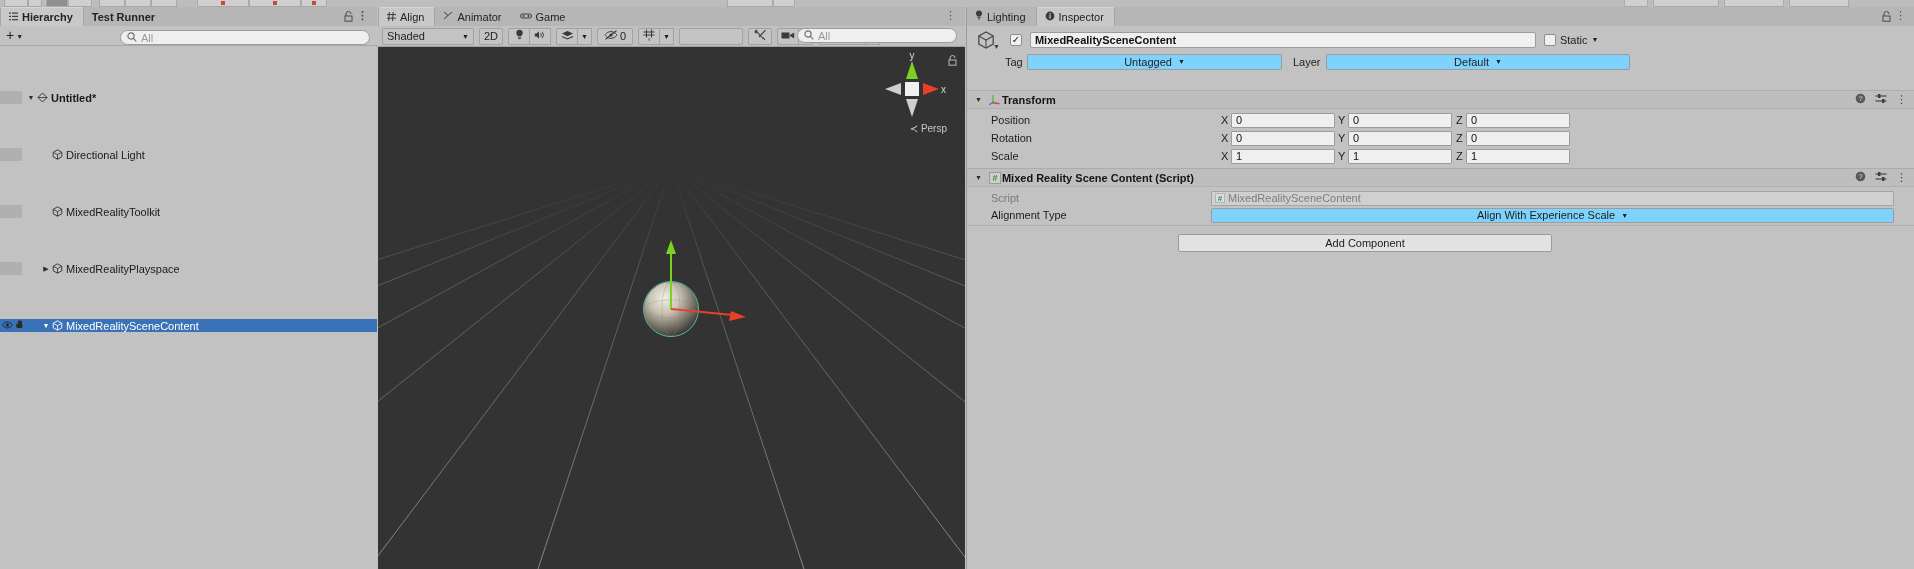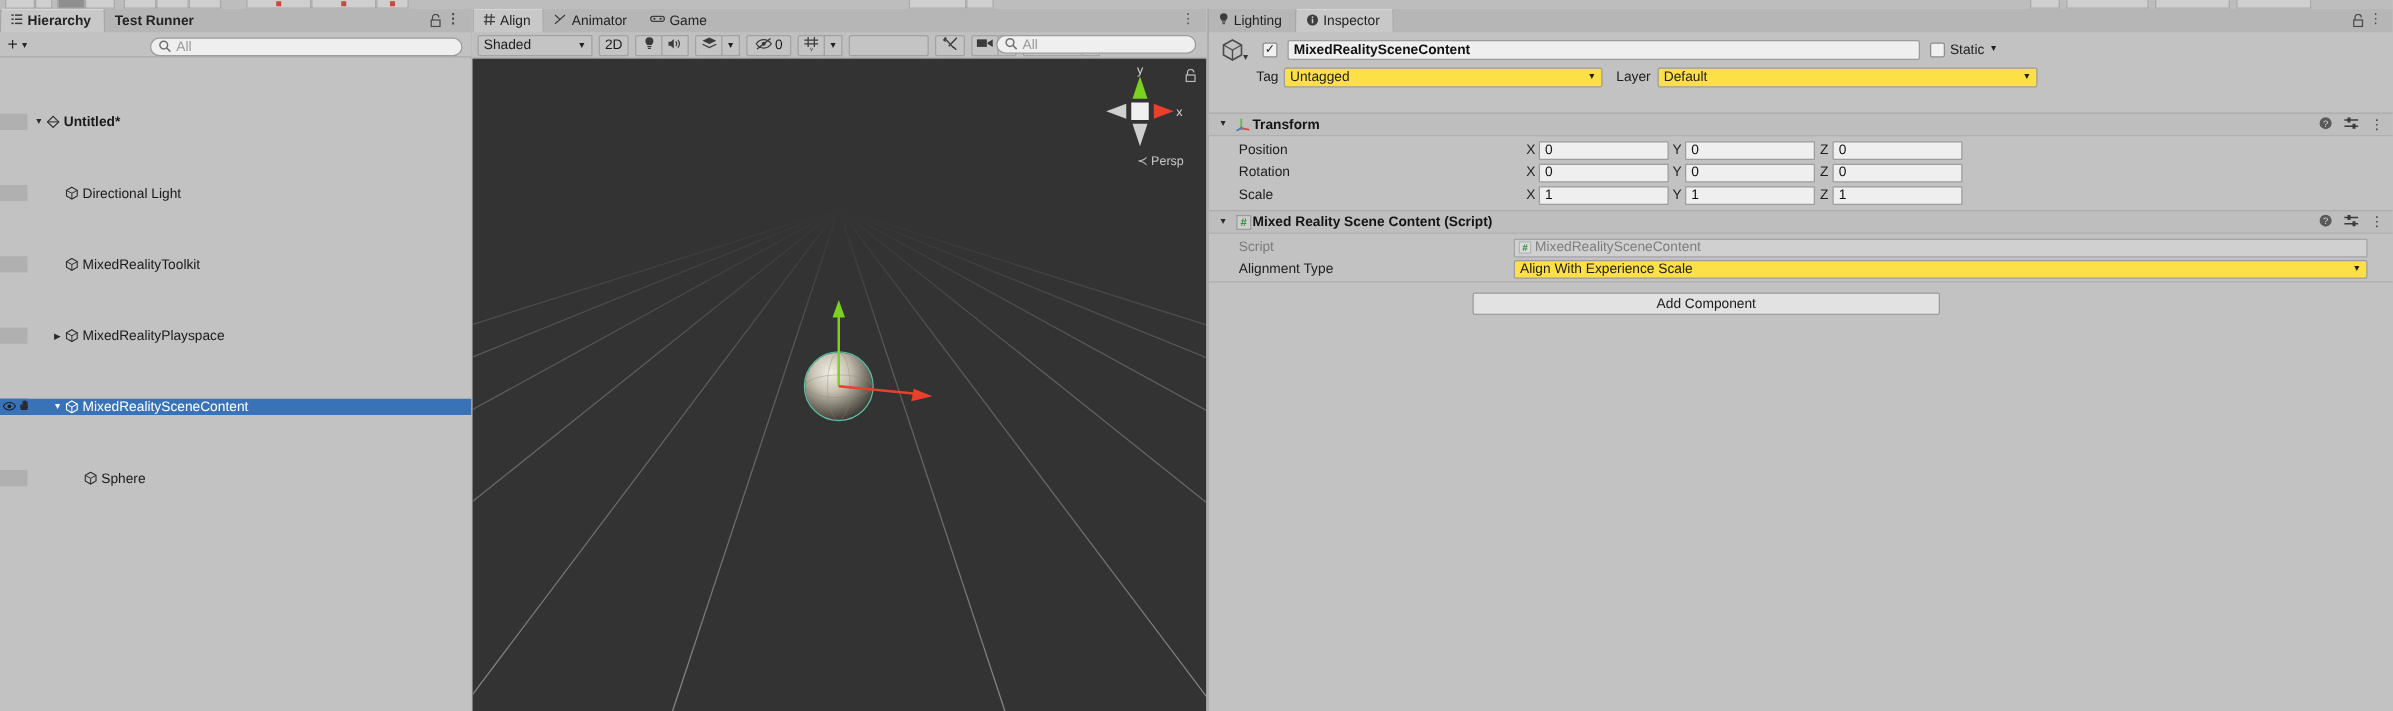--- a/index.html
+++ b/index.html
@@ -96,23 +96,23 @@
   .insp-head{ position:absolute; left:0; top:0; width:948px; height:27px; display:flex; align-items:center;}
   .go-icon{ margin-left:8px; width:22px; height:22px; display:flex; align-items:center; justify-content:center;}
   .cb{ width:12px; height:12px; background:#f0f0f0; border:1px solid #8d8d8d; border-radius:2px;
        display:inline-flex; align-items:center; justify-content:center; font-size:10px; color:#1a1a1a;
        line-height:1;}
   .namefield{ height:16px; background:#efefef; border:1px solid #9c9c9c; border-radius:2px;
               display:flex; align-items:center; padding:0 4px; font-weight:bold; font-size:11px; color:#111;}
   .static-wrap{ display:flex; align-items:center; gap:4px; font-size:11px; color:#1d1d1d;}
 
   .row2{ position:absolute; height:17px; display:flex; align-items:center; font-size:11px; color:#1d1d1d;}
-  .dropdown{ height:16px; background:#fde047; border:1px solid #9c9c9c; border-radius:2px;
+  .dropdown{ height:16px; background:#7dd3fc; border:1px solid #9c9c9c; border-radius:2px;
              display:flex; align-items:center; padding:0 4px; font-size:11px; color:#1d1d1d;
-             justify-content:space-between;}
+             justify-content:center;}
   .dropdown .car{ font-size:7px; margin-left:6px;}
 
   .comp-head{ position:absolute; left:0; width:948px; height:19px; background:#bebebe;
               border-top:1px solid #acacac; border-bottom:1px solid #b0b0b0;
               display:flex; align-items:center; font-weight:bold; font-size:11px; color:#141414;}
   .comp-head .fold{ margin-left:8px; font-size:7px; font-weight:normal; color:#2b2b2b;}
   .comp-head .cicon{ margin-left:6px; width:14px; display:flex; justify-content:center;}
   .comp-head .ctitle{ }
   .comp-head .right{ position:absolute; right:8px; display:flex; align-items:center; gap:9px;
                      font-weight:normal; color:#3b3b3b; font-size:10px;}
@@ -267,33 +267,20 @@
           <span class="foldout" style="position: relative; z-index: 1;">▼</span>
           <span class="cubeicon" style="position: relative; z-index: 1; color: rgb(255, 255, 255);">
             <svg width="11" height="11" viewBox="0 0 11 11">
               <path d="M5.5 0.8 L9.8 3.3 V7.8 L5.5 10.2 L1.2 7.8 V3.3 Z" fill="none" stroke="currentColor" stroke-width="0.9"></path>
               <path d="M1.2 3.3 L5.5 5.6 L9.8 3.3" fill="none" stroke="currentColor" stroke-width="0.8"></path>
               <line x1="5.5" y1="5.6" x2="5.5" y2="10.2" stroke="currentColor" stroke-width="0.8"></line>
             </svg>
           </span>
           <span class="lbl" style="position: relative; z-index: 1;">MixedRealitySceneContent</span>
         </div>
-        <div class="row">
-          <div class="gutter"></div>
-          <span style="flex: 0 0 56px; position: relative; z-index: 1;"></span>
-          <span class="foldout" style="position: relative; z-index: 1;"></span>
-          <span class="cubeicon" style="position: relative; z-index: 1; color: rgb(46, 46, 46);">
-            <svg width="11" height="11" viewBox="0 0 11 11">
-              <path d="M5.5 0.8 L9.8 3.3 V7.8 L5.5 10.2 L1.2 7.8 V3.3 Z" fill="none" stroke="currentColor" stroke-width="0.9"></path>
-              <path d="M1.2 3.3 L5.5 5.6 L9.8 3.3" fill="none" stroke="currentColor" stroke-width="0.8"></path>
-              <line x1="5.5" y1="5.6" x2="5.5" y2="10.2" stroke="currentColor" stroke-width="0.8"></line>
-            </svg>
-          </span>
-          <span class="lbl" style="position: relative; z-index: 1;">Sphere</span>
-        </div>
       </div>
   </div>
 
   <div id="scene">
 
     <div class="tabbar" id="scene-tabs">
       <div class="tab active">
         <span class="ticon">
           <svg width="9" height="9" viewBox="0 0 9 9">
               <line x1="2.4" y1="0" x2="1.7" y2="9" stroke="#3c3c3c" stroke-width="1"></line>

